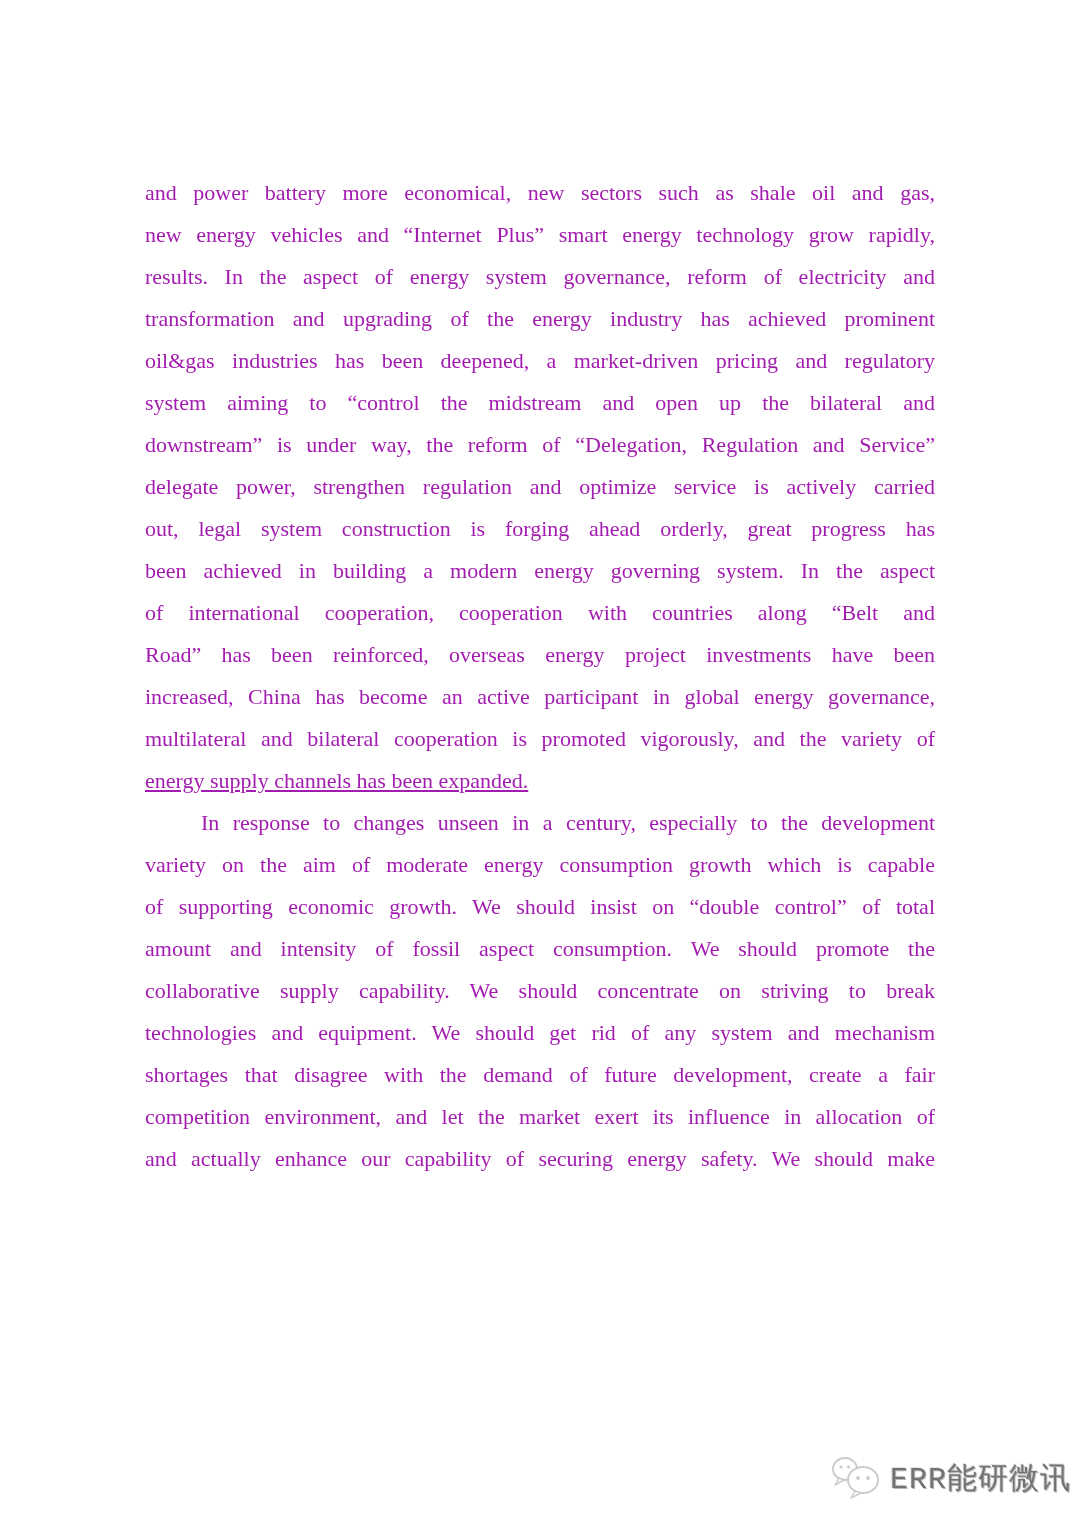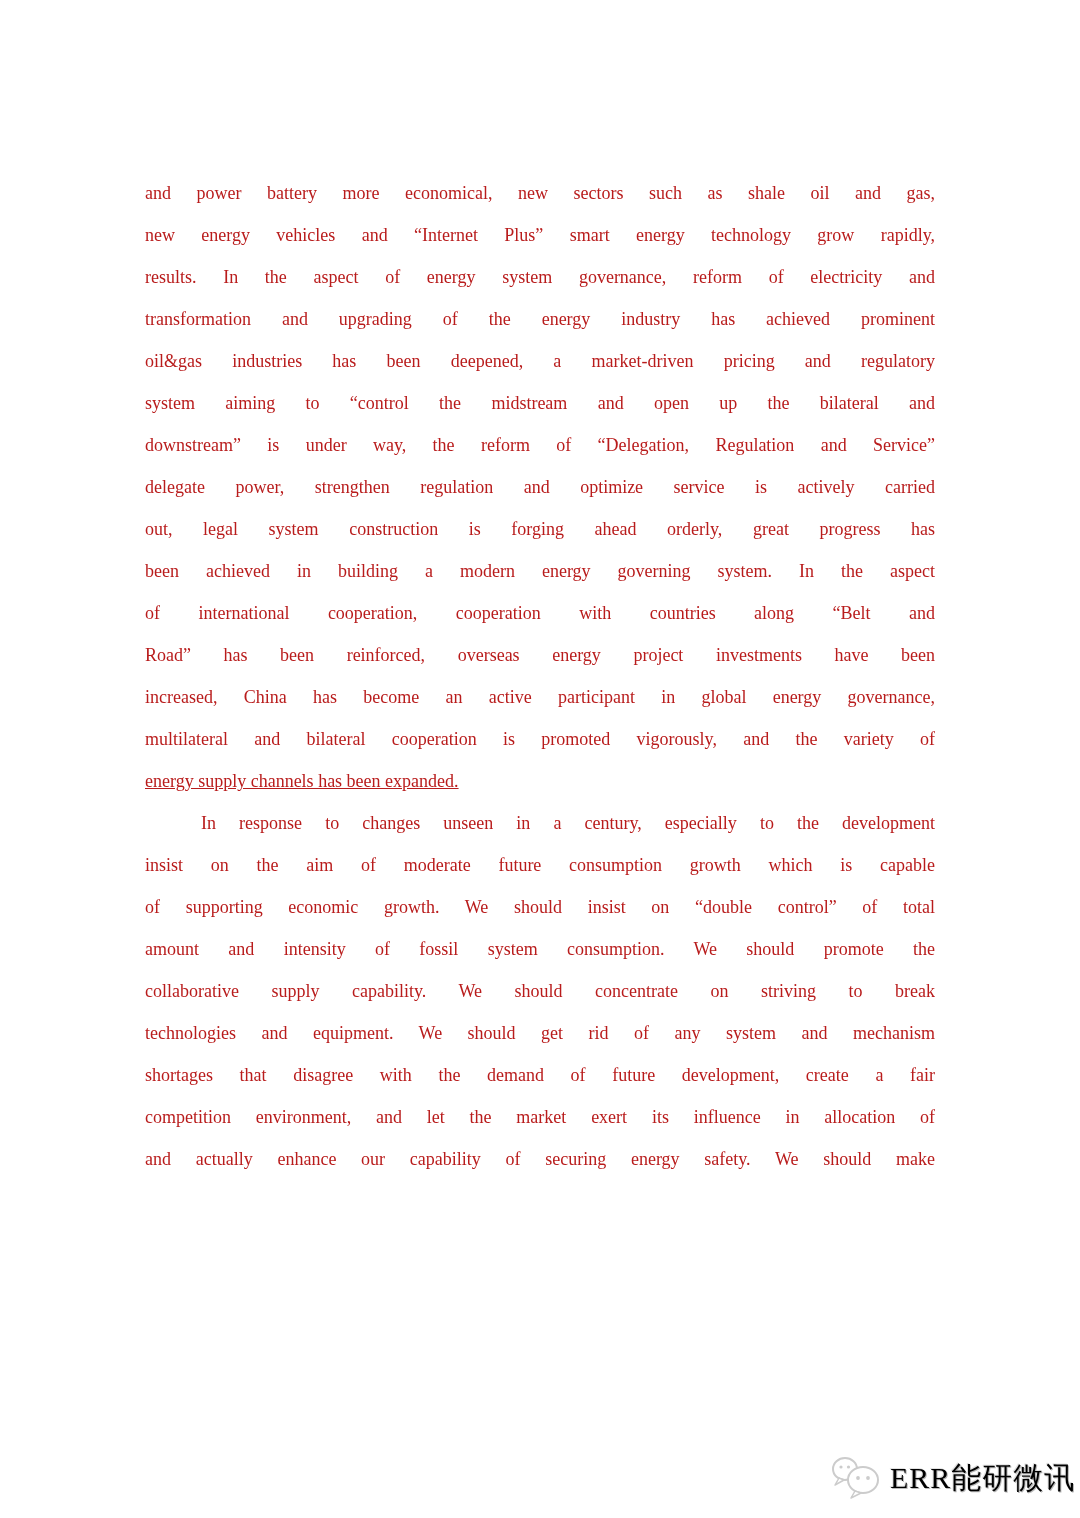--- a/index.html
+++ b/index.html
@@ -16,22 +16,22 @@
     width: 1080px;
     height: 1518px;
     background: #ffffff;
     overflow: hidden;
   }
   .text-block {
     position: absolute;
     left: 145px;
     top: 172px;
     width: 790px;
-    color: #b91c1c;
-    font-size: 18px;
+    color: #a21caf;
+    font-size: 22px;
   }
   .paragraph { margin: 0; padding: 0; }
   .line {
     height: 42px;
     line-height: 42px;
     text-align: justify;
     text-align-last: justify;
     text-justify: inter-word;
     overflow: hidden;
     white-space: normal;
@@ -47,24 +47,24 @@
   .watermark {
     position: absolute;
     left: 830px;
     top: 1452px;
     height: 52px;
     display: flex;
     align-items: center;
     gap: 6px;
   }
   .watermark-label {
-    font-family: Liberation Serif, serif;
+    font-family: Liberation Mono, monospace;
     font-size: 30px;
     letter-spacing: 1px;
-    color: #000000;
+    color: #737373;
     text-shadow: 1px 1px 0 #b9b9b9, -1px -1px 0 #e2e2e2;
     white-space: nowrap;
   }
   .wm-icon { display: block; }
 </style>
 </head>
 <body>
 
 <div class="page">
 
@@ -81,23 +81,23 @@
         <div class="line">out, legal system construction is forging ahead orderly, great progress has</div>
         <div class="line">been achieved in building a modern energy governing system. In the aspect</div>
         <div class="line">of international cooperation, cooperation with countries along “Belt and</div>
         <div class="line">Road” has been reinforced, overseas energy project investments have been</div>
         <div class="line">increased, China has become an active participant in global energy governance,</div>
         <div class="line">multilateral and bilateral cooperation is promoted vigorously, and the variety of</div>
         <div class="line no-justify">energy supply channels has been expanded.</div>
       </div>
       <div class="paragraph">
         <div class="line indent">In response to changes unseen in a century, especially to the development</div>
-        <div class="line">insist on the aim of moderate future consumption growth which is capable</div>
+        <div class="line">variety on the aim of moderate energy consumption growth which is capable</div>
         <div class="line">of supporting economic growth. We should insist on “double control” of total</div>
-        <div class="line">amount and intensity of fossil system consumption. We should promote the</div>
+        <div class="line">amount and intensity of fossil aspect consumption. We should promote the</div>
         <div class="line">collaborative supply capability. We should concentrate on striving to break</div>
         <div class="line">technologies and equipment. We should get rid of any system and mechanism</div>
         <div class="line">shortages that disagree with the demand of future development, create a fair</div>
         <div class="line">competition environment, and let the market exert its influence in allocation of</div>
         <div class="line">and actually enhance our capability of securing energy safety. We should make</div>
       </div>
     </div>
 
   <div class="watermark">
     <svg class="wm-icon" width="54" height="46" viewBox="0 0 54 46" aria-hidden="true">

